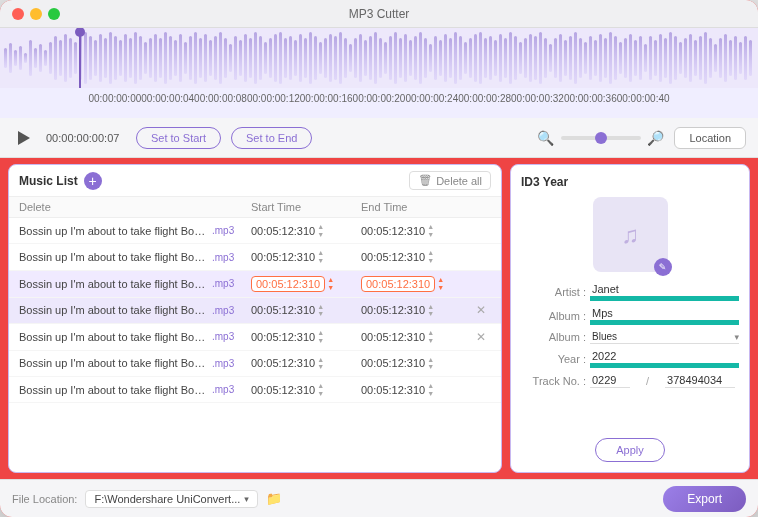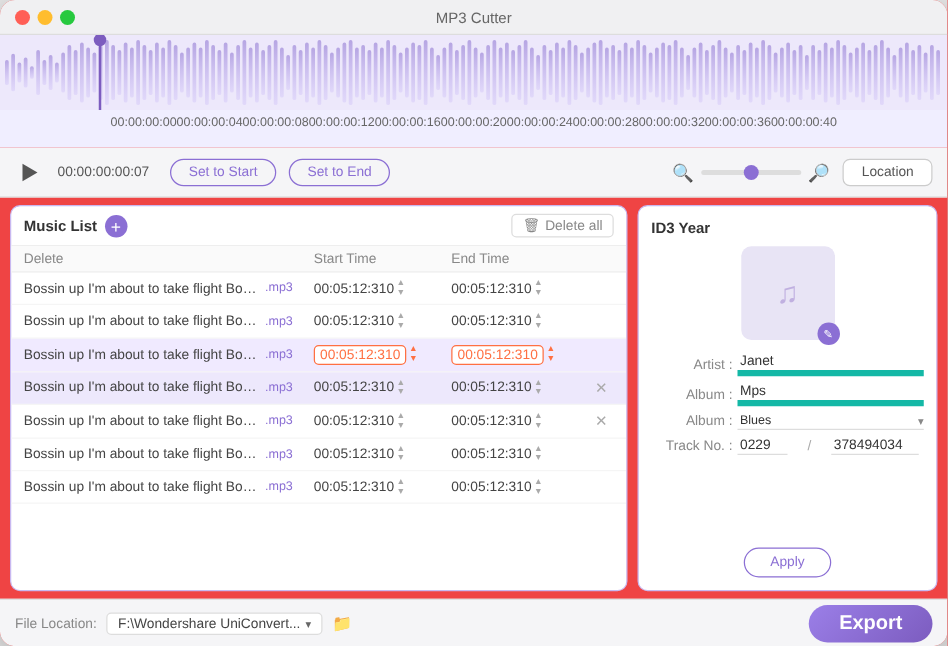--- a/index.html
+++ b/index.html
@@ -449,22 +449,22 @@
       cursor: pointer;
     }
     .folder-icon { font-size: 13px; color: #888; cursor: pointer; }
     .export-btn {
       margin-left: auto;
       padding: 6px 24px;
       background: linear-gradient(135deg, #9b7fe8, #7c5cbf);
       color: white;
       border: none;
       border-radius: 20px;
-      font-size: 16px;
-      font-weight: 700;
+      font-size: 12px;
+      font-weight: 400;
       cursor: pointer;
     }
     .chevron-icon { font-size: 9px; color: #666; }
   </style>
 </head>
 <body>
 
 <div class="window">
 
   <div class="titlebar">
@@ -874,20 +874,24 @@
           <div class="id3-select-wrap">
             <select class="id3-select">
               <option value="Blues">Blues</option>
               <option value="Rock">Rock</option>
               <option value="Pop">Pop</option>
               <option value="Jazz">Jazz</option>
             </select>
           </div>
         </div>
         <div class="id3-field">
+          <span class="id3-label">Year :</span>
+          <input class="id3-input" type="text" value="2022" style="">
+        </div>
+        <div class="id3-field">
           <span class="id3-label">Track No. :</span>
           <div class="track-field">
             <input class="track-input" type="text" value="0229" style="">
             <span class="track-slash">/</span>
             <input class="track-input-long" type="text" value="378494034" style="">
           </div>
         </div>
       </div>
       <button class="apply-btn">Apply</button>
     </div>

